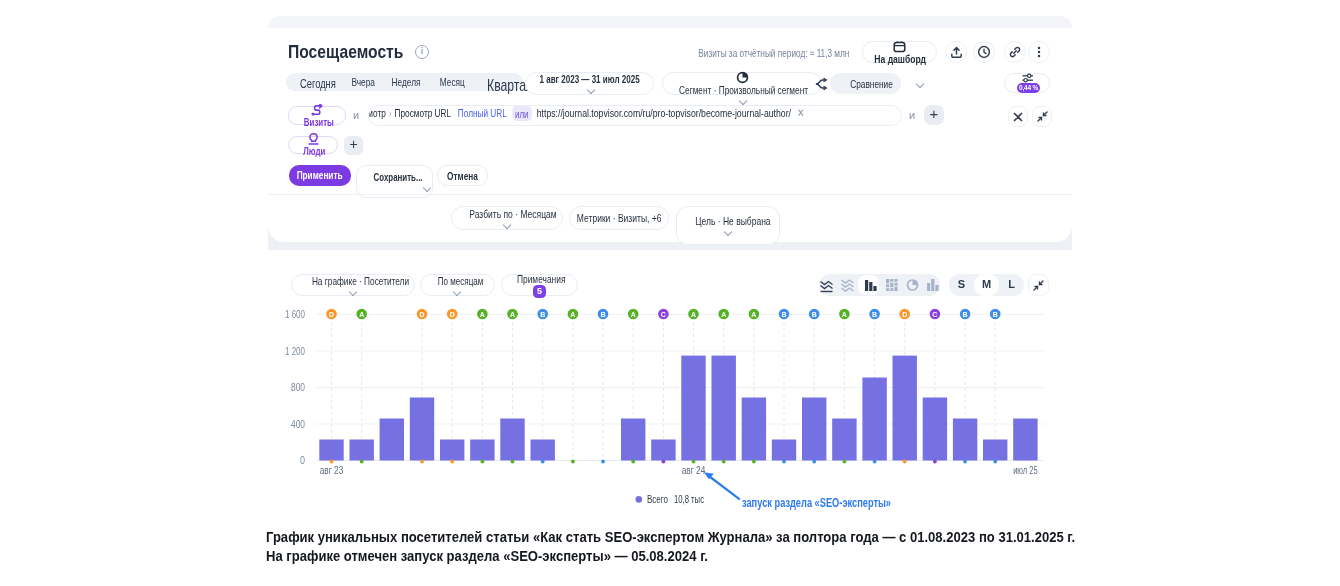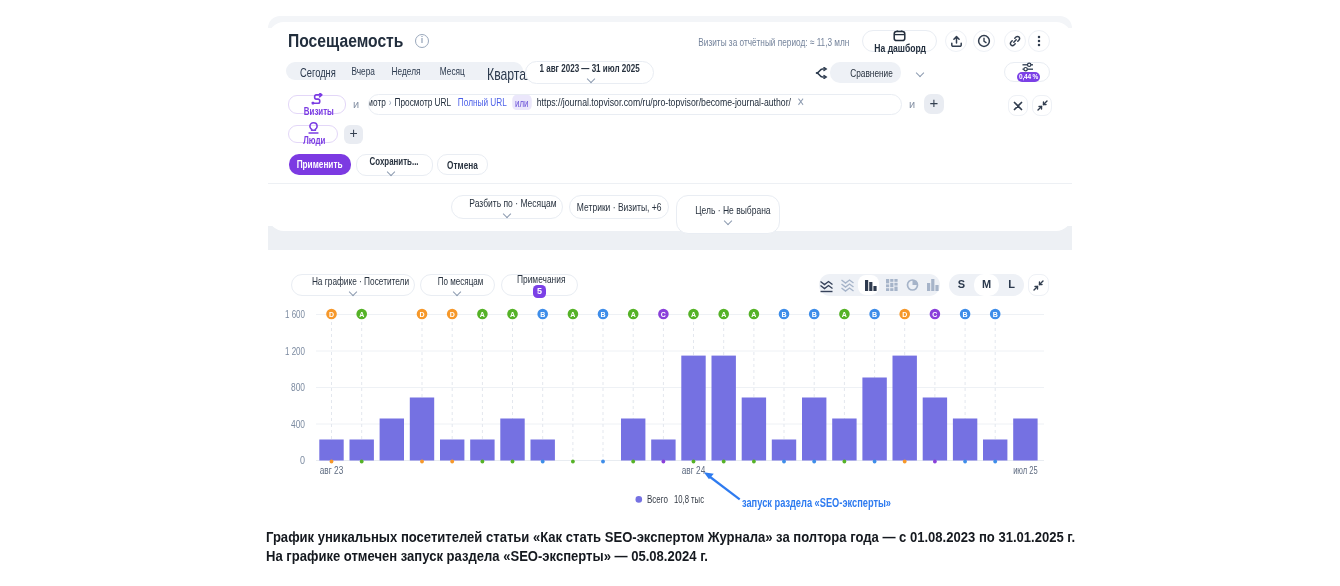--- a/index.html
+++ b/index.html
@@ -3,21 +3,21 @@
 <meta charset="utf-8">
 <style>
   * { margin:0; padding:0; box-sizing:border-box; }
   html,body { width:1340px; height:586px; background:#ffffff; font-family:"Liberation Sans", sans-serif; overflow:hidden; }
   .abs { position:absolute; }
   #container { position:absolute; left:268px; top:16px; width:804px; height:492px; }
   #topstrip { position:absolute; left:0; top:0; width:804px; height:12px; background:#f3f5f8; border-radius:16px 16px 0 0; }
   #midband { position:absolute; left:0; top:210px; width:804px; height:24px; background:#edf0f4; }
   #botshadow { position:absolute; left:6px; top:484px; width:792px; height:9px; background:rgba(120,130,150,0.45); border-radius:50%; filter:blur(4px); }
   .card { position:absolute; left:0; width:804px; background:#ffffff; border-radius:16px; }
-  #card1 { top:6px; height:209px;text-decoration:underline; }
+  #card1 { top:17px; height:209px;text-decoration:underline; }
   #card2 { top:244px; height:263px; }
   .pill { position:absolute; display:flex; align-items:center; justify-content:center; background:#fff; border:1px solid #e9edf3; border-radius:11px; color:#28323f; font-size:11.5px; white-space:nowrap;flex-direction:column; }
   .graypill { position:absolute; display:flex; align-items:center; justify-content:center; background:#eef1f6; border-radius:10px; color:#28323f; font-size:11.5px; white-space:nowrap;gap:20px; }
   .sx { display:inline-block; transform:scaleX(var(--s,0.73)); transform-origin:center; white-space:nowrap; }
   .sxl { display:inline-block; transform:scaleX(var(--s,0.73)); transform-origin:left center; white-space:nowrap; }
   .chev { display:inline-block; width:9px; height:9px; position:relative; }
   .chev:before { content:""; position:absolute; left:1px; top:2px; width:5px; height:5px; border-right:1.5px solid #8d9bb0; border-bottom:1.5px solid #8d9bb0; transform:rotate(45deg); }
   .icbtn { position:absolute; background:#fff; border:1px solid #eef1f6; border-radius:11px; display:flex; align-items:center; justify-content:center; }
 </style>
 </head>
@@ -73,20 +73,28 @@
     <div class="graypill" style="left:18px; top:40px; width:237px; height:18px; border-radius:9px;"></div>
     <div class="abs" style="left:25.4px; top:42.5px; font-size:13px; color:#2c3a4e;"><span class="sx" style="--s:0.72;">Сегодня</span></div>
     <div class="abs" style="left:78.6px; top:42.5px; font-size:11.5px; color:#2c3a4e;"><span class="sx" style="--s:0.72;">Вчера</span></div>
     <div class="abs" style="left:118.3px; top:42.5px; font-size:11.5px; color:#2c3a4e;"><span class="sx" style="--s:0.72;">Неделя</span></div>
     <div class="abs" style="left:167.3px; top:42.5px; font-size:11.5px; color:#2c3a4e;"><span class="sx" style="--s:0.72;">Месяц</span></div>
     <div class="abs" style="left:210.3px; top:42.5px; font-size:17px; color:#2c3a4e;"><span class="sx" style="--s:0.72;">Квартал</span></div>
     <div class="pill" style="left:257px; top:39px; width:129px; height:23px; border-radius:12px; font-weight:bold; font-size:11.5px;">
         <span class="sx" style="--s:0.70; margin:0 -21px;">1 авг 2023 — 31 июл 2025</span>
         <span class="chev" style="margin-left:4px;"></span>
       </div>
+    <div class="pill" style="left:394px; top:39px; width:160px; height:23px; border-radius:12px; font-size:11.5px;">
+      <svg width="13" height="13" viewBox="0 0 13 13" style="flex:none;">
+          <circle cx="6.5" cy="6.5" r="4.9" fill="none" stroke="#222e3d" stroke-width="1.7"></circle>
+          <path d="M6.5 6.5 L6.5 0.9 A5.6 5.6 0 0 1 12.1 6.5 Z" fill="#222e3d"></path>
+        </svg>
+      <span class="sx" style="--s:0.72; margin:0 -25px 0 -21px;">Сегмент · Произвольный сегмент</span>
+        <span class="chev" style="margin-left:3px;"></span>
+    </div>
     <div class="graypill" style="left:562px; top:40px; width:71px; height:21px; border-radius:10px; font-size:11.5px;">
       <svg width="13" height="12" viewBox="0 0 13 12" style="flex:none;">
           <g fill="none" stroke="#2c3a4e" stroke-width="1.4" stroke-linecap="round">
             <path d="M1.5 6 C4.5 6 4.5 2 7.5 2 H10.5"></path>
             <path d="M1.5 6 C4.5 6 4.5 10 7.5 10 H10.5"></path>
             <path d="M9 0.5 L11.2 2 L9 3.5"></path>
             <path d="M9 8.5 L11.2 10 L9 11.5"></path>
           </g>
         </svg>
       <span class="sx" style="--s:0.72; margin:0 -8px 0 -6px;">Сравнение</span>
@@ -141,21 +149,21 @@
           <g fill="none" stroke="#7b3ce3" stroke-width="1.6" stroke-linecap="round">
             <path d="M3.7 7.6 C2.6 6.9 1.9 5.8 1.9 4.4 C1.9 2.4 3.5 0.9 5.5 0.9 C7.5 0.9 9.1 2.4 9.1 4.4 C9.1 5.8 8.4 6.9 7.3 7.6 V8.4 H3.7 Z" transform="translate(0,-0.1)"></path>
             <path d="M1.1 11 H9.9"></path>
           </g>
         </svg>
       <span class="sx" style="--s:0.72; margin:0 -4px 0 -1px;">Люди</span>
     </div>
     <div class="abs" style="left:76px; top:103px; width:19px; height:19px; background:#e9ecf2; border-radius:6px; text-align:center; line-height:17px; color:#323e4f; font-size:14px;">+</div>
 
     <div class="abs" style="left:21px; top:132px; width:62px; height:21px; background:#7c3ae2; border-radius:10px; color:#fff; font-size:11px; font-weight:bold; text-align:center; line-height:21px;"><span class="sx" style="--s:0.75;">Применить</span></div>
-    <div class="pill" style="left:88px; top:132px; width:77px; height:22px; border-radius:10px; font-weight:bold; font-size:11px;">
+    <div class="pill" style="left:88px; top:132px; width:77px; height:33px; border-radius:10px; font-weight:bold; font-size:11px;align-items:flex-end;">
         <span class="sx" style="--s:0.72;">Сохранить...</span>
         <span class="chev" style="margin-left:-6px;"></span>
       </div>
     <div class="pill" style="left:169px; top:132px; width:51px; height:21px; border-radius:10px; font-weight:bold; font-size:11px;">
         <span class="sx" style="--s:0.75;">Отмена</span>
       </div>
 
     <div class="abs" style="left:0px; top:161px; width:804px; height:1px; background:#edf0f4;"></div>
 
     <div class="pill" style="left:183px; top:173px; width:112px; height:24px; border-radius:12px;">

